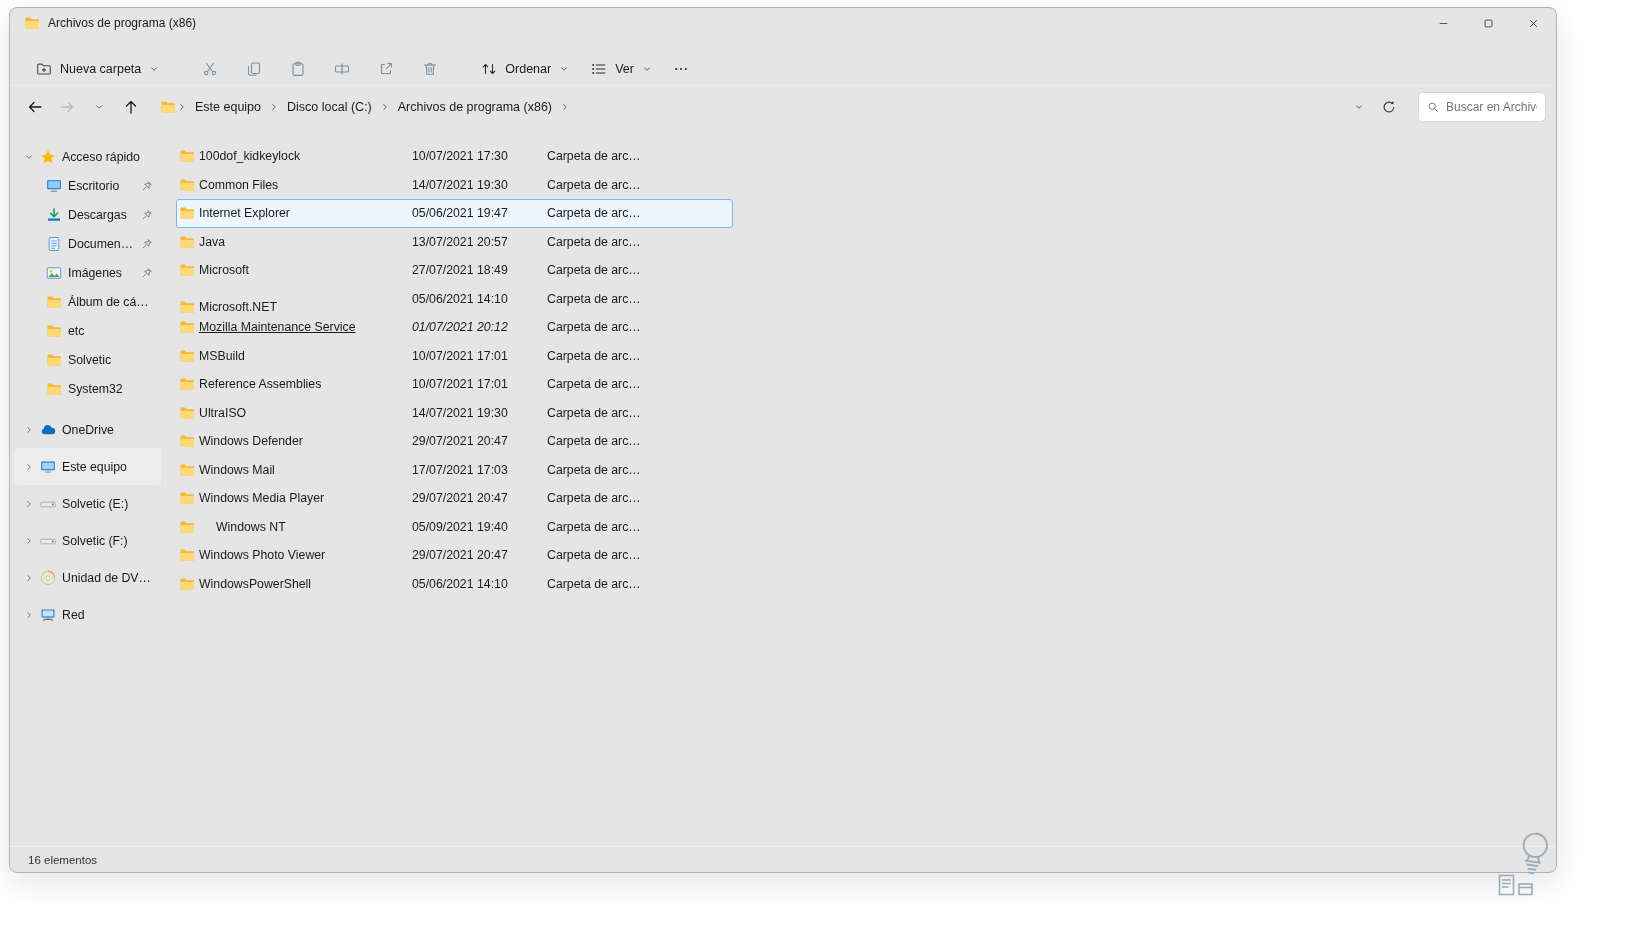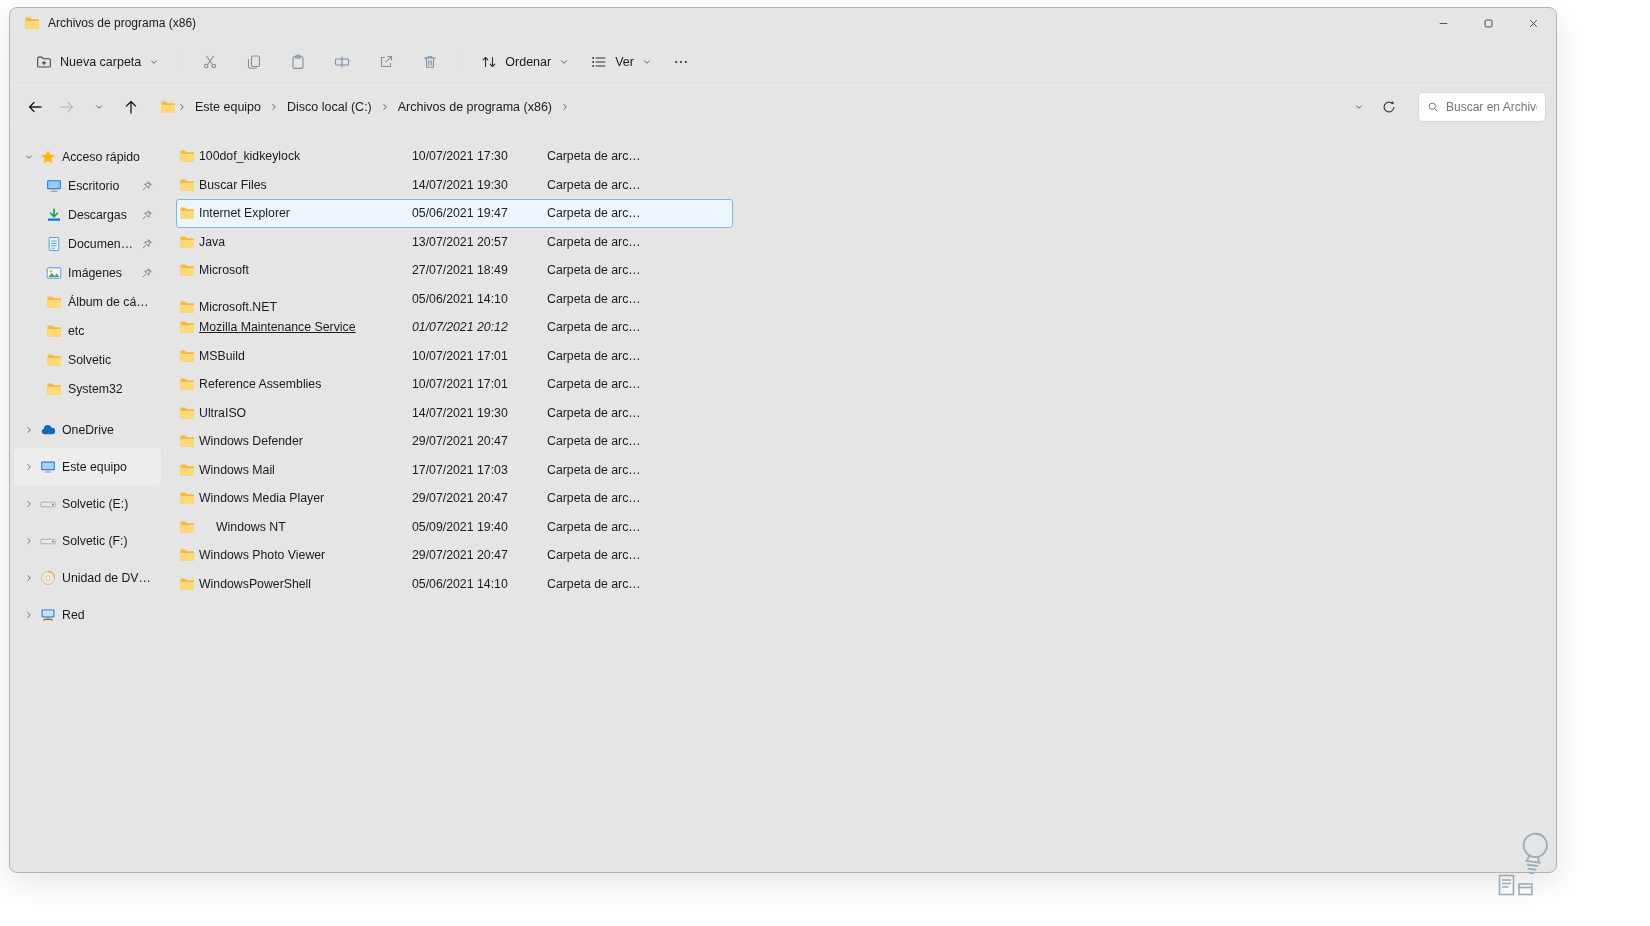--- a/index.html
+++ b/index.html
@@ -20,21 +20,21 @@
     box-shadow:0 10px 30px rgba(0,0,0,.10); display:flex; flex-direction:column; overflow:hidden; }
 
   
   .titlebar{ height:30px; flex:0 0 auto; display:flex; align-items:center; padding-left:14px; }
   .titlebar .title{ margin-left:8px; font-size:12px; color:#191919; }
   .window-controls{ margin-left:auto; display:flex; height:100%; }
   .win-btn{ width:45px; height:100%; display:flex; align-items:center; justify-content:center; color:#222; }
   .win-btn .i10{ width:11px; height:11px; }
 
   
-  .toolbar{ height:48px; flex:0 0 auto; display:flex; align-items:center; padding:0 16px; gap:2px; border-bottom:1px solid #ececec; }
+  .toolbar{ height:48px; flex:0 0 auto; display:flex; align-items:flex-end; padding:0 16px; gap:2px; border-bottom:1px solid #ececec; }
   .tb-btn{ display:flex; align-items:center; gap:8px; padding:8px 10px; border-radius:5px; font-size:12.5px; color:#191919; }
   .tb-iconbtn{ width:40px; justify-content:center; color:#7b8fa3; padding:8px 0; }
   .tb-sep{ width:1px; height:24px; background:#e3e3e3; margin:0 8px; }
   .tb-chev{ color:#5f5f5f; }
   .tb-group{ display:flex; align-items:center; gap:4px; }
   .tb-more{ color:#3a3a3a; width:34px; justify-content:center; }
 
   
   .navbar{ height:42px; flex:0 0 auto; display:flex; align-items:center; padding:0 10px; gap:2px; border-bottom:1px solid #e7e7e7; }
   .nav-btn{ width:30px; height:30px; border-radius:5px; display:flex; align-items:center; justify-content:center; color:#1b1b1b; flex:0 0 auto; }
@@ -538,21 +538,21 @@
             <div class="cell c-size" style="width: 80px;"></div>
           </div>
           <div class="frow">
             <div class="cell c-name" style="width: 227px;">
               <span class="i16">
                 <svg viewBox="0 0 16 16">
                   <path d="M1.5 3.6c0-.6.45-1 1-1h3.6l1.6 1.7h6.3c.55 0 1 .45 1 1v7.2c0 .55-.45 1-1 1H2.5c-.55 0-1-.45-1-1z" fill="#f5b935"></path>
                   <path d="M1.5 6h13.5v6.5c0 .55-.45 1-1 1H2.5c-.55 0-1-.45-1-1z" fill="#ffd978"></path>
                 </svg>
               </span>
-              <span class="fname">Buscar Files</span>
+              <span class="fname">Common Files</span>
             </div>
             <div class="cell c-date" style="width: 135px;">14/07/2021 19:30</div>
             <div class="cell c-type" style="width: 113px;">Carpeta de archivos</div>
             <div class="cell c-size" style="width: 80px;"></div>
           </div>
           <div class="frow selected">
             <div class="cell c-name" style="width: 227px;">
               <span class="i16">
                 <svg viewBox="0 0 16 16">
                   <path d="M1.5 3.6c0-.6.45-1 1-1h3.6l1.6 1.7h6.3c.55 0 1 .45 1 1v7.2c0 .55-.45 1-1 1H2.5c-.55 0-1-.45-1-1z" fill="#f5b935"></path>
@@ -744,20 +744,23 @@
               <span class="fname">WindowsPowerShell</span>
             </div>
             <div class="cell c-date" style="width: 135px;">05/06/2021 14:10</div>
             <div class="cell c-type" style="width: 113px;">Carpeta de archivos</div>
             <div class="cell c-size" style="width: 80px;"></div>
           </div>
         </div>
     </div>
   </div>
 
+  <div class="statusbar">
+    <span>16 elementos</span>
+  </div>
 
 </div>
 
 <div class="watermark">
   <span class="wm-bulb">
     <svg viewBox="0 0 64 72" fill="none" stroke="#9bacb9" stroke-width="2.4">
       <circle cx="33" cy="22" r="15"></circle>
       <path d="M27 36c0 3-1 5-2.4 7.4h16.8C40 41 39 39 39 36"></path>
       <path d="M25.5 48h15M27.5 53h11M29.5 58h7"></path>
     </svg>

